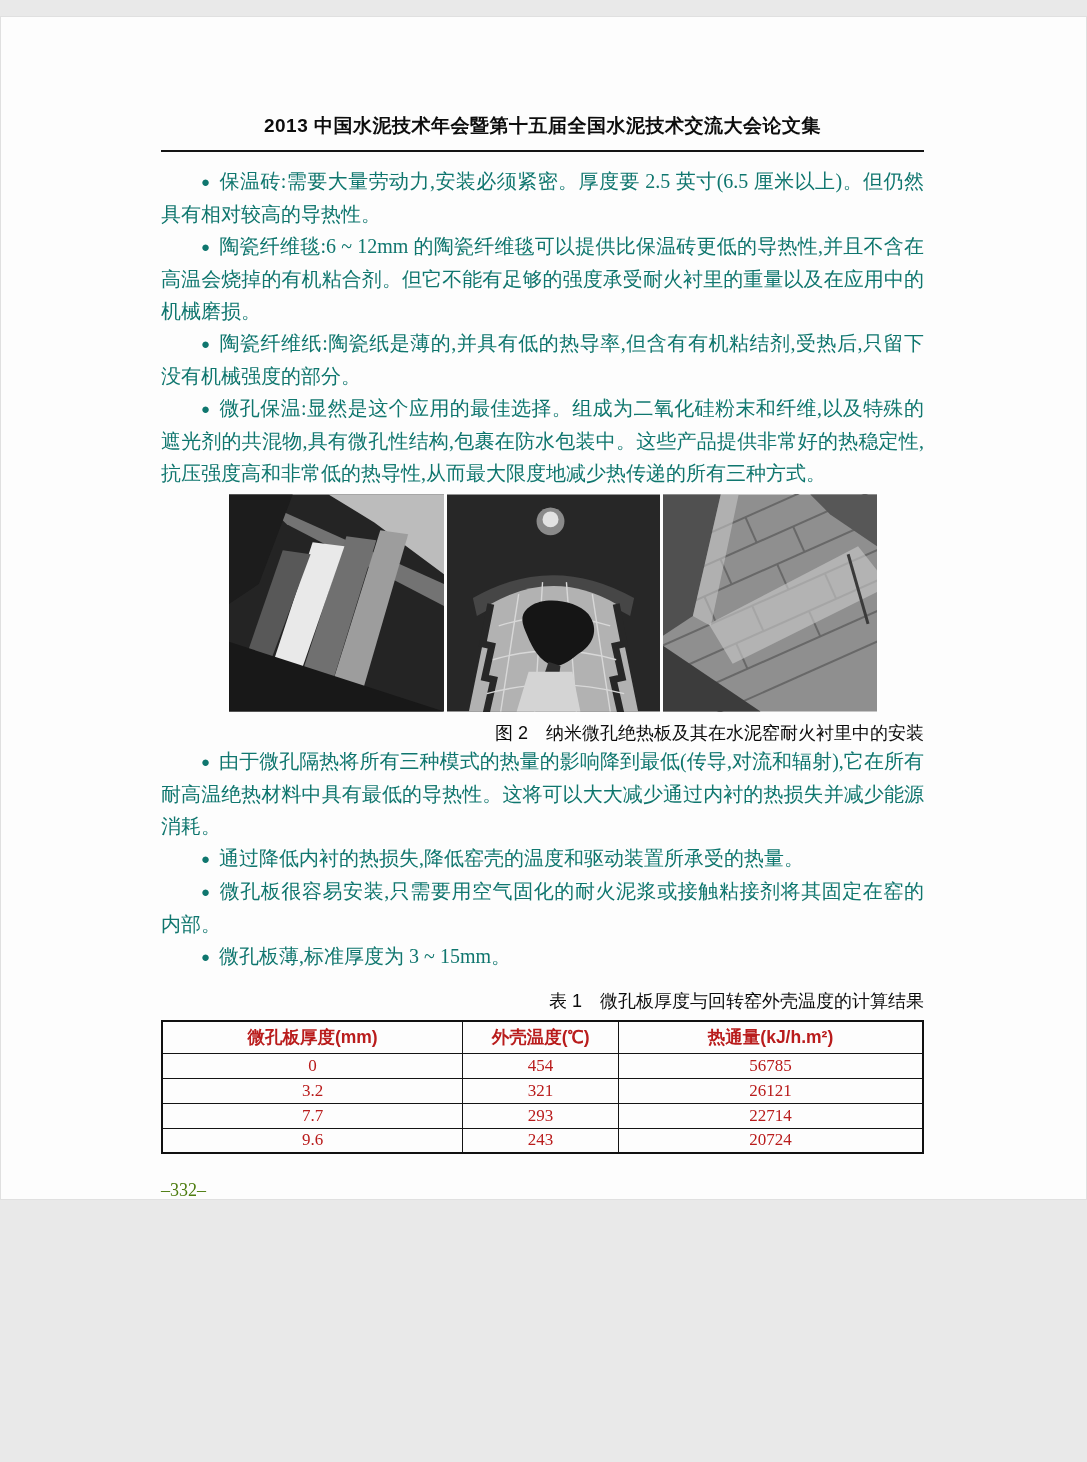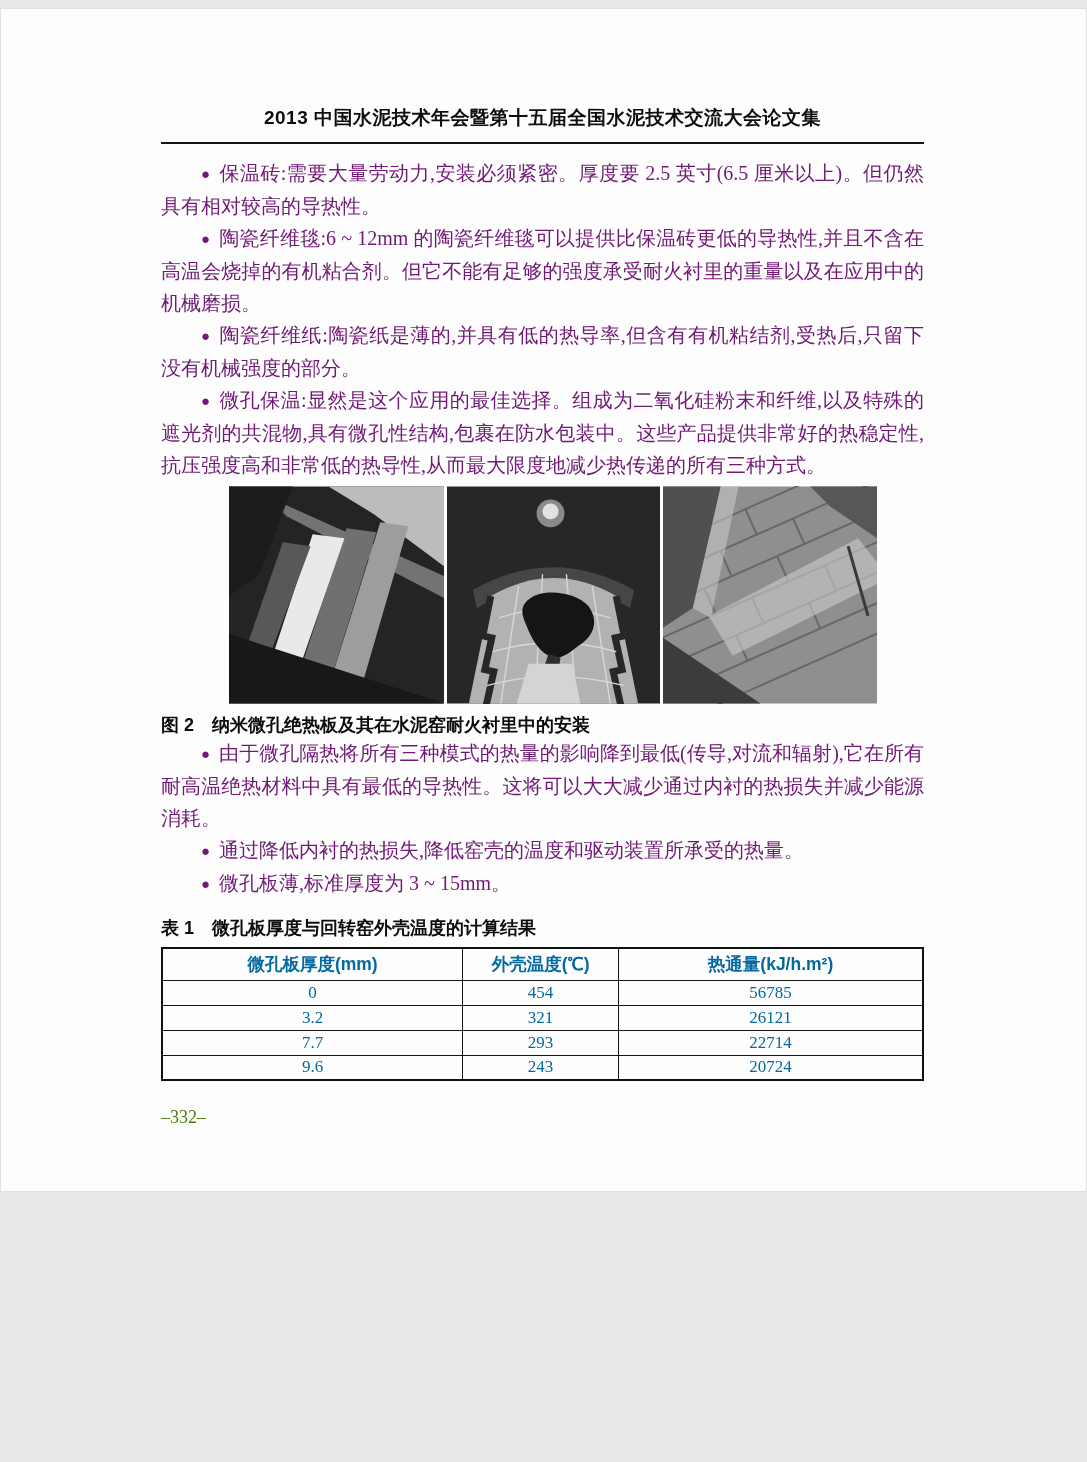--- a/index.html
+++ b/index.html
@@ -1,20 +1,20 @@
 <!DOCTYPE html>
 <html><head>
 <meta charset="utf-8">
 <style>
   * { margin:0; padding:0; box-sizing:border-box; }
   html,body { background:#e9e9e9; }
   .page {
     position:relative;
     width:1087px; height:1184px;
-    margin:8px auto;
+    margin:16px auto;
     background:#fdfdfd;
     border:1px solid #e0e0e0;
     color:#111;
     font-family:"Liberation Serif", serif;
     overflow:hidden;
   }
   .content { padding:96px 162px 0 160px; }
 
   .running-head {
     text-align:center;
@@ -29,41 +29,41 @@
     border-top:2.5px solid #151515;
     margin:11px 0 0 0;
   }
 
   .body-text { margin-top:13px; }
   .para {
     font-size:20px;
     line-height:32px;
     text-align:justify;
     text-indent:2em;
-    color:#701a75;
+    color:#0f766e;
   }
   .bullet {
     font-size:15px;
     margin-right:9px;
     vertical-align:1px;
   }
 
   .figure-photos {
     display:flex;
     gap:3px;
     margin:5px 0 0 68px;
     width:648px;
     height:218px;
   }
   .figure-photos svg { display:block; }
 
   .figure-caption, .table-caption {
-    text-align:left;
-    font-family:"Liberation Sans", sans-serif;
-    font-weight:700;
+    text-align:right;
+    font-family:"Liberation Sans", sans-serif;
+    font-weight:400;
     font-size:18px;
     color:#0c0c0c;
   }
   .figure-caption { margin-top:9px; }
   .caption-label { margin-right:18px; }
 
   .section-heading {
     margin-top:23px;
     font-family:"Liberation Sans", sans-serif;
     font-weight:700;
@@ -77,21 +77,21 @@
   table.data-table {
     margin-top:7px;
     width:100%;
     border-collapse:collapse;
     table-layout:fixed;
   }
   table.data-table th, table.data-table td {
     border:1.5px solid #141414;
     text-align:center;
     font-size:17px;
-    color:#0369a1;
+    color:#b91c1c;
     padding:0;
   }
   table.data-table th {
     height:32px;
     font-family:"Liberation Sans", sans-serif;
     font-weight:600;
     font-size:17.5px;
   }
   table.data-table td { height:25px; font-family:"Liberation Serif", serif; }
   table.data-table { border:2px solid #111; }
@@ -185,20 +185,21 @@
     </div>
 
     <div class="figure-caption">
       <span class="caption-label">图 2</span><span>纳米微孔绝热板及其在水泥窑耐火衬里中的安装</span>
     </div>
 
 
     <div>
       <p class="para"><span class="bullet">●</span><span>由于微孔隔热将所有三种模式的热量的影响降到最低(传导,对流和辐射),它在所有耐高温绝热材料中具有最低的导热性。这将可以大大减少通过内衬的热损失并减少能源消耗。</span></p>
       <p class="para"><span class="bullet">●</span><span>通过降低内衬的热损失,降低窑壳的温度和驱动装置所承受的热量。</span></p>
+      <p class="para"><span class="bullet">●</span><span>微孔板很容易安装,只需要用空气固化的耐火泥浆或接触粘接剂将其固定在窑的内部。</span></p>
       <p class="para"><span class="bullet">●</span><span>微孔板薄,标准厚度为 3 ~ 15mm。</span></p>
     </div>
 
     <div class="table-caption">
       <span class="caption-label">表 1</span><span>微孔板厚度与回转窑外壳温度的计算结果</span>
     </div>
 
     <table class="data-table">
       <colgroup>
           <col style="width:39.5%">

